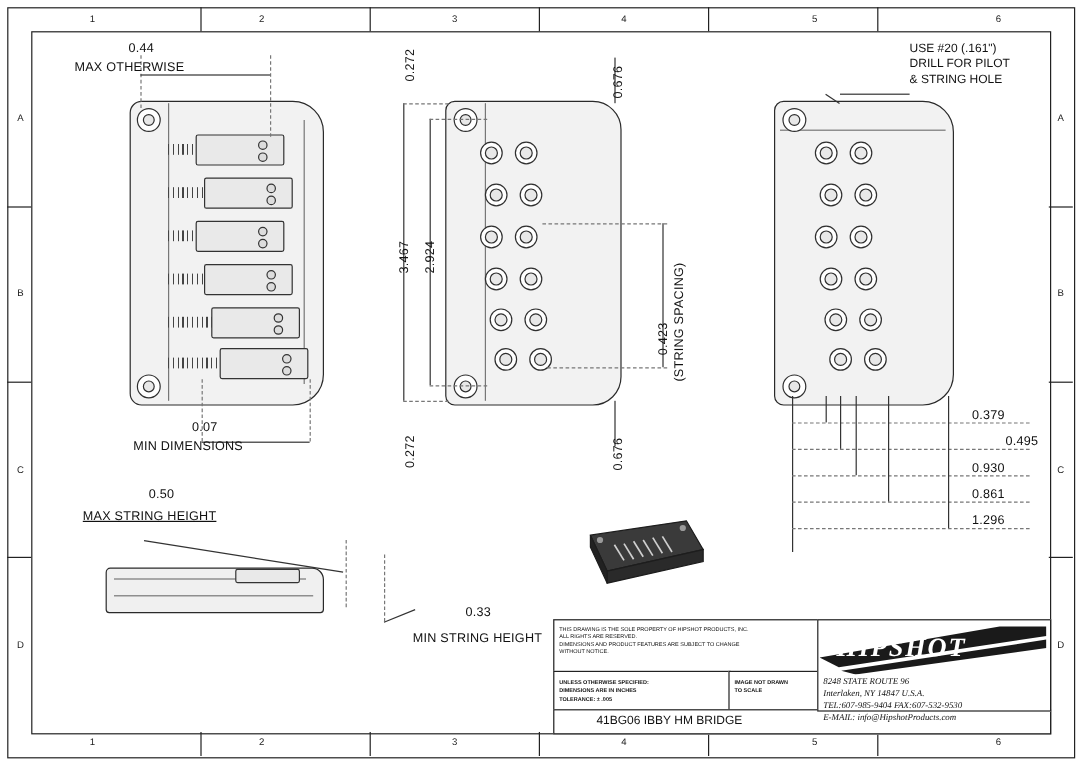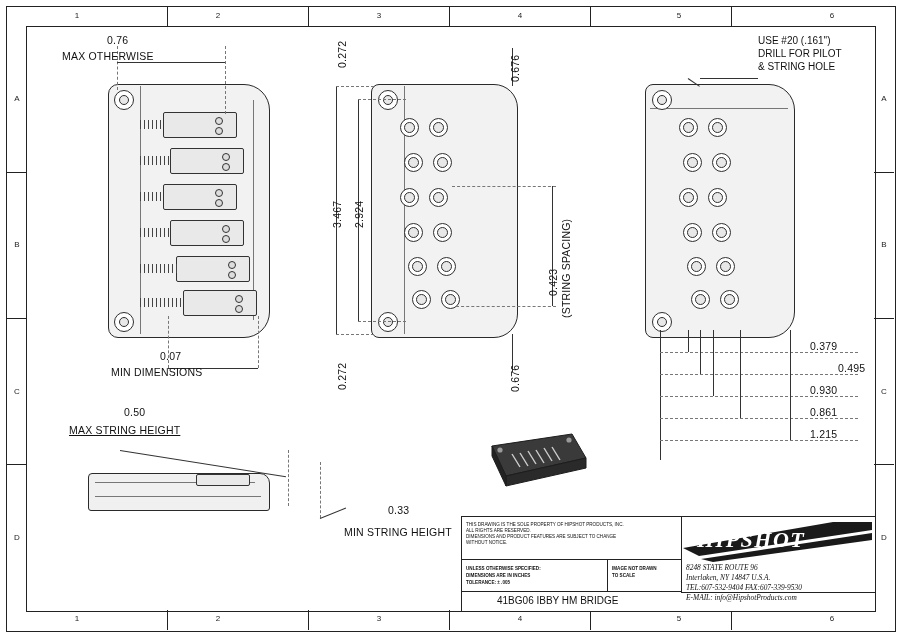--- a/index.html
+++ b/index.html
@@ -135,21 +135,21 @@
     <div class="sdl" style="left:183px;top:290px;width:72px;height:24px;"></div>
     <div class="spring" style="left:140px;top:298px;width:44px;height:9px;"></div>
     <div class="screw" style="left:235px;top:295px;width:6px;height:6px;"></div>
     <div class="screw" style="left:235px;top:305px;width:6px;height:6px;"></div>
   </div>
 
   <div>
     <div class="dash-v" style="left:117px;top:46px;height:44px;"></div>
     <div class="dash-v" style="left:225px;top:46px;height:68px;"></div>
     <div class="ln hln" style="left:117px;top:62px;width:108px;"></div>
-    <div class="dim" style="left:107px;top:34px;">0.76</div>
+    <div class="dim" style="left:107px;top:34px;">0.44</div>
     <div class="dim" style="left:62px;top:50px;">MAX OTHERWISE</div>
   </div>
 
   <div>
     <div class="dash-v" style="left:168px;top:316px;height:52px;"></div>
     <div class="dash-v" style="left:258px;top:316px;height:52px;"></div>
     <div class="ln hln" style="left:168px;top:368px;width:90px;"></div>
     <div class="dim" style="left:160px;top:350px;">0.07</div>
     <div class="dim" style="left:111px;top:366px;">MIN DIMENSIONS</div>
   </div>
@@ -281,21 +281,21 @@
     <div class="ln vln" style="left:688px;top:330px;height:22px;"></div>
     <div class="ln vln" style="left:700px;top:330px;height:44px;"></div>
     <div class="ln vln" style="left:713px;top:330px;height:66px;"></div>
     <div class="ln vln" style="left:740px;top:330px;height:88px;"></div>
     <div class="ln vln" style="left:790px;top:330px;height:110px;"></div>
 
     <div class="dim" style="left:810px;top:340px;">0.379</div>
     <div class="dim" style="left:838px;top:362px;">0.495</div>
     <div class="dim" style="left:810px;top:384px;">0.930</div>
     <div class="dim" style="left:810px;top:406px;">0.861</div>
-    <div class="dim" style="left:810px;top:428px;">1.215</div>
+    <div class="dim" style="left:810px;top:428px;">1.296</div>
   </div>
 
   <div>
     <div class="sideview" style="left:88px;top:473px;width:180px;height:36px;"></div>
     <div class="ln hln thin" style="left:95px;top:482px;width:160px;"></div>
     <div class="ln hln thin" style="left:95px;top:496px;width:166px;"></div>
     <div class="sdl" style="left:196px;top:474px;width:52px;height:10px;"></div>
   </div>
 
   <div>
@@ -355,19 +355,19 @@
 
     <div>
       <svg style="position:absolute;left:683px;top:518px;" width="189" height="44" viewBox="0 0 189 44">
         <polygon points="0,30 150,4 189,4 189,12 16,38" fill="#1a1a1a"></polygon>
         <polygon points="18,41 189,15 189,22 30,44" fill="#1a1a1a"></polygon>
         <text x="14" y="29" font-family="Liberation Serif, serif" font-style="italic" font-weight="bold" font-size="22" fill="#ffffff" letter-spacing="1.5">HIPSHOT</text>
       </svg>
     </div>
     <div class="addr" style="left:686px;top:563px;">8248 STATE ROUTE 96</div>
     <div class="addr" style="left:686px;top:573px;">Interlaken, NY 14847 U.S.A.</div>
-    <div class="addr" style="left:686px;top:583px;">TEL:607-532-9404 FAX:607-339-9530</div>
+    <div class="addr" style="left:686px;top:583px;">TEL:607-985-9404 FAX:607-532-9530</div>
     <div class="addr" style="left:686px;top:593px;">E-MAIL: info@HipshotProducts.com</div>
 
     <div class="partno" style="left:497px;top:595px;">41BG06 IBBY HM BRIDGE</div>
   </div>
 
 </div>
 
 </body></html>

